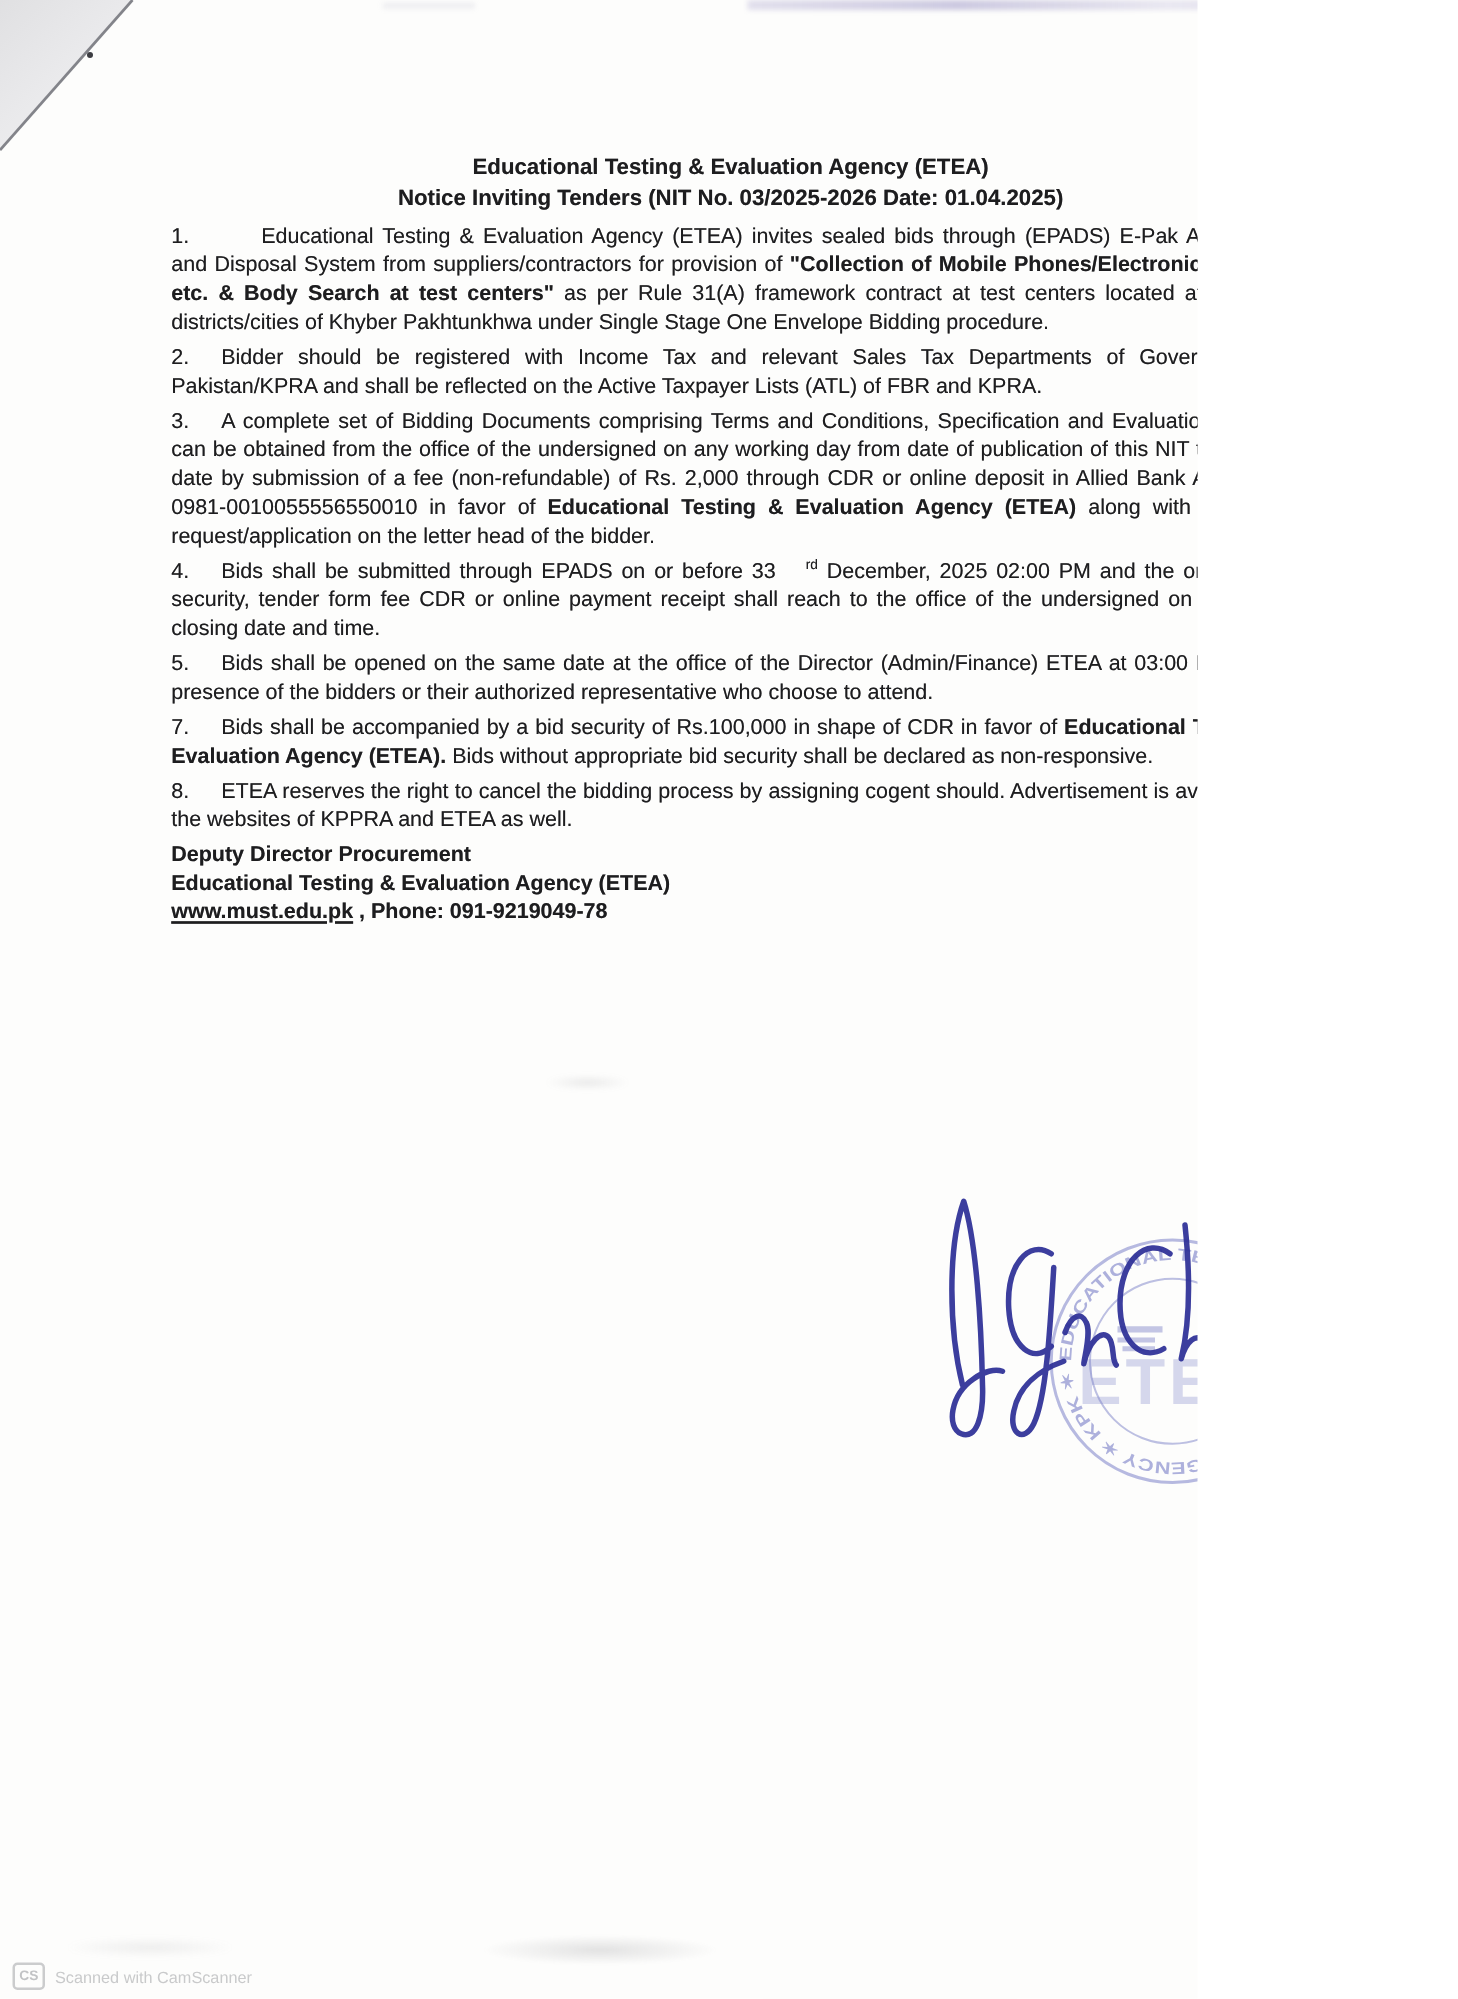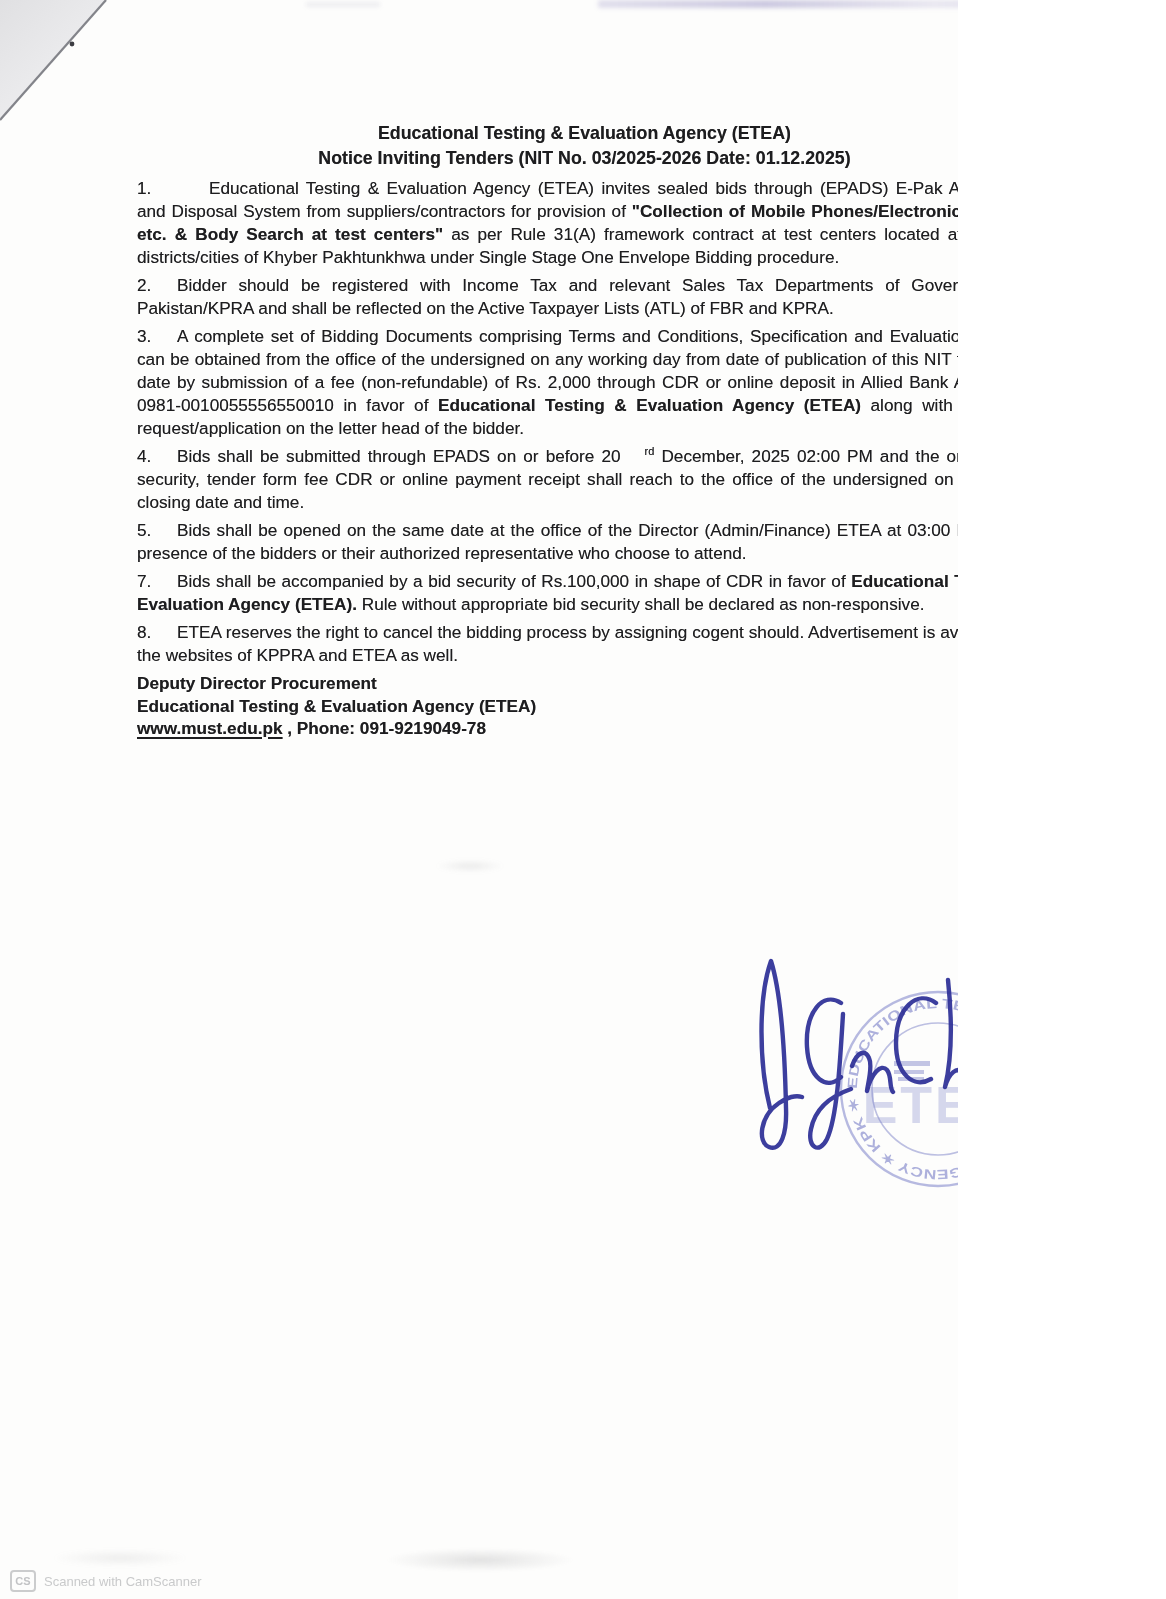--- a/index.html
+++ b/index.html
@@ -74,28 +74,28 @@
   </svg>
 
   <div class="bleed-a"></div>
   <div class="bleed-b"></div>
   <div class="smudge smudge-1"></div>
   <div class="smudge smudge-2"></div>
   <div class="smudge smudge-3"></div>
 
   <div class="doc">
     <div class="title">Educational Testing &amp; Evaluation Agency (ETEA)</div>
-    <div class="subtitle">Notice Inviting Tenders (NIT No. 03/2025-2026 Date: 01.12.2025)</div>
+    <div class="subtitle">Notice Inviting Tenders (NIT No. 03/2025-2026 Date: 01.04.2025)</div>
     <div>
         <p class="para"><span class="pnum">1.</span><span>Educational Testing &amp; Evaluation Agency (ETEA) invites sealed bids through (EPADS) E-Pak Acquisition and Disposal System from suppliers/contractors for provision of </span><span class="b">"Collection of Mobile Phones/Electronic Devices etc. &amp; Body Search at test centers"</span><span> as per Rule 31(A) framework contract at test centers located at different districts/cities of Khyber Pakhtunkhwa under Single Stage One Envelope Bidding procedure.</span></p>
         <p class="para"><span class="pnum">2.</span><span>Bidder should be registered with Income Tax and relevant Sales Tax Departments of Government of Pakistan/KPRA and shall be reflected on the Active Taxpayer Lists (ATL) of FBR and KPRA.</span></p>
         <p class="para"><span class="pnum">3.</span><span>A complete set of Bidding Documents comprising Terms and Conditions, Specification and Evaluation Criteria can be obtained from the office of the undersigned on any working day from date of publication of this NIT till closing date by submission of a fee (non-refundable) of Rs. 2,000 through CDR or online deposit in Allied Bank Account # 0981-0010055556550010 in favor of </span><span class="b">Educational Testing &amp; Evaluation Agency (ETEA)</span><span> along with a written request/application on the letter head of the bidder.</span></p>
-        <p class="para"><span class="pnum">4.</span><span>Bids shall be submitted through EPADS on or before 20</span><sup>rd</sup><span> December, 2025 02:00 PM and the original bid security, tender form fee CDR or online payment receipt shall reach to the office of the undersigned on or before closing date and time.</span></p>
+        <p class="para"><span class="pnum">4.</span><span>Bids shall be submitted through EPADS on or before 33</span><sup>rd</sup><span> December, 2025 02:00 PM and the original bid security, tender form fee CDR or online payment receipt shall reach to the office of the undersigned on or before closing date and time.</span></p>
         <p class="para"><span class="pnum">5.</span><span>Bids shall be opened on the same date at the office of the Director (Admin/Finance) ETEA at 03:00 PM in the presence of the bidders or their authorized representative who choose to attend.</span></p>
-        <p class="para"><span class="pnum">7.</span><span>Bids shall be accompanied by a bid security of Rs.100,000 in shape of CDR in favor of </span><span class="b">Educational Testing &amp; Evaluation Agency (ETEA).</span><span> Rule without appropriate bid security shall be declared as non-responsive.</span></p>
+        <p class="para"><span class="pnum">7.</span><span>Bids shall be accompanied by a bid security of Rs.100,000 in shape of CDR in favor of </span><span class="b">Educational Testing &amp; Evaluation Agency (ETEA).</span><span> Bids without appropriate bid security shall be declared as non-responsive.</span></p>
         <p class="para"><span class="pnum">8.</span><span>ETEA reserves the right to cancel the bidding process by assigning cogent should. Advertisement is available on the websites of KPPRA and ETEA as well.</span></p>
       </div>
     <div class="signoff">
       <div>Deputy Director Procurement</div>
       <div>Educational Testing &amp; Evaluation Agency (ETEA)</div>
       <div><span class="web">www.must.edu.pk</span><span> , Phone: 091-9219049-78</span></div>
     </div>
   </div>
 
   <svg class="stamp" width="212" height="212" viewBox="-106 -106 212 212">

